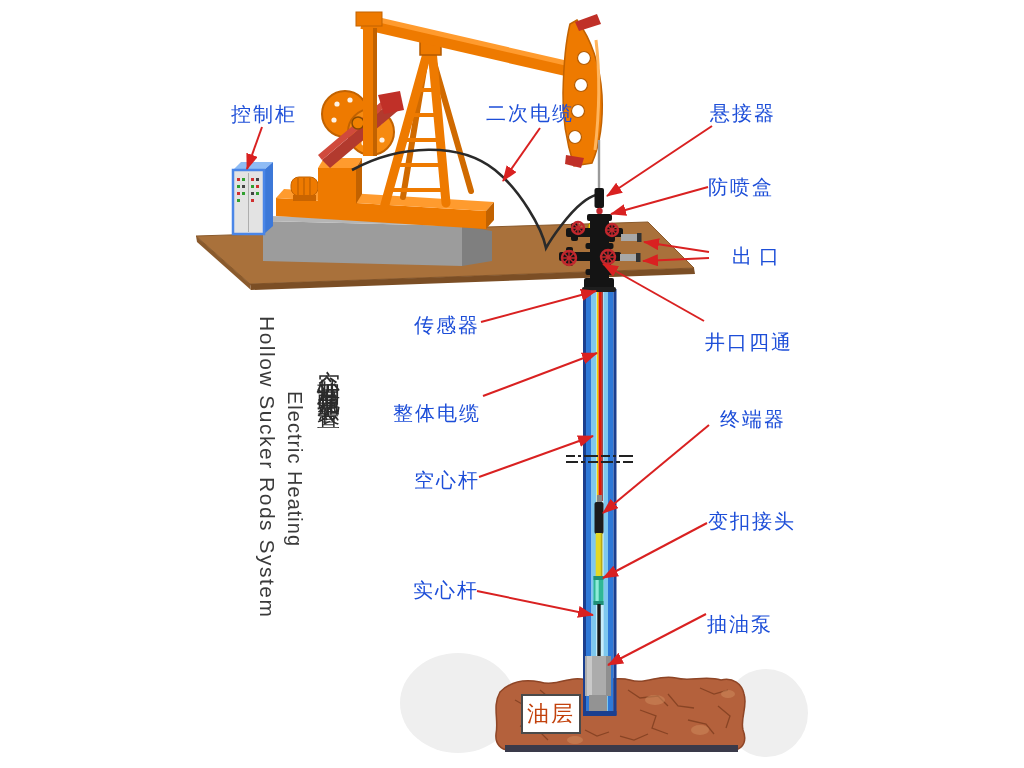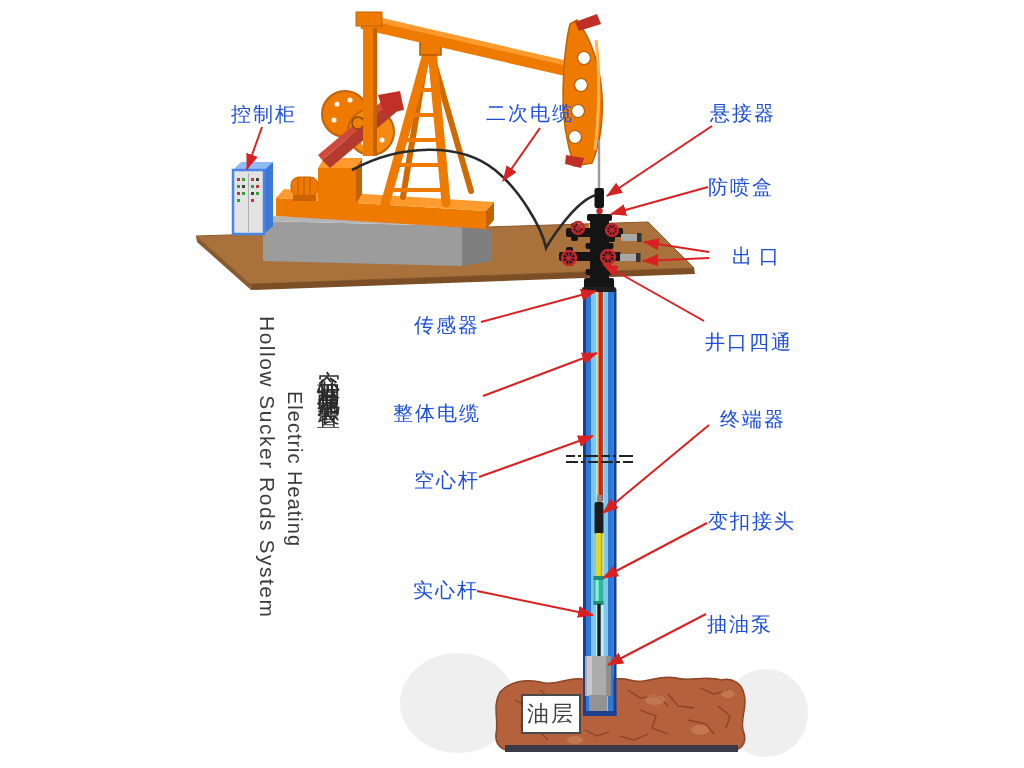--- a/index.html
+++ b/index.html
@@ -21,21 +21,21 @@
     color:#3a3a3a;white-space:nowrap;
   }
   .vtitle-cn{
     position:absolute;writing-mode:vertical-rl;text-orientation:upright;
     font-size:23px;letter-spacing:4px;color:#2b2b2b;white-space:nowrap;
   }
   .oil-layer-box{
     position:absolute;left:521px;top:694px;width:56px;height:36px;
     background:#ffffff;border:2px solid #4a4a4a;
     display:flex;align-items:center;justify-content:center;
-    font-size:22px;letter-spacing:2px;color:#404040;
+    font-size:22px;letter-spacing:2px;color:#c2410c;
   }
 </style>
 </head>
 <body>
 
 <div id="stage">
 
 <svg width="1024" height="768" viewBox="0 0 1024 768">
   <defs>
     <marker id="arrHead" markerWidth="9" markerHeight="7" refX="7.5" refY="3" orient="auto">

